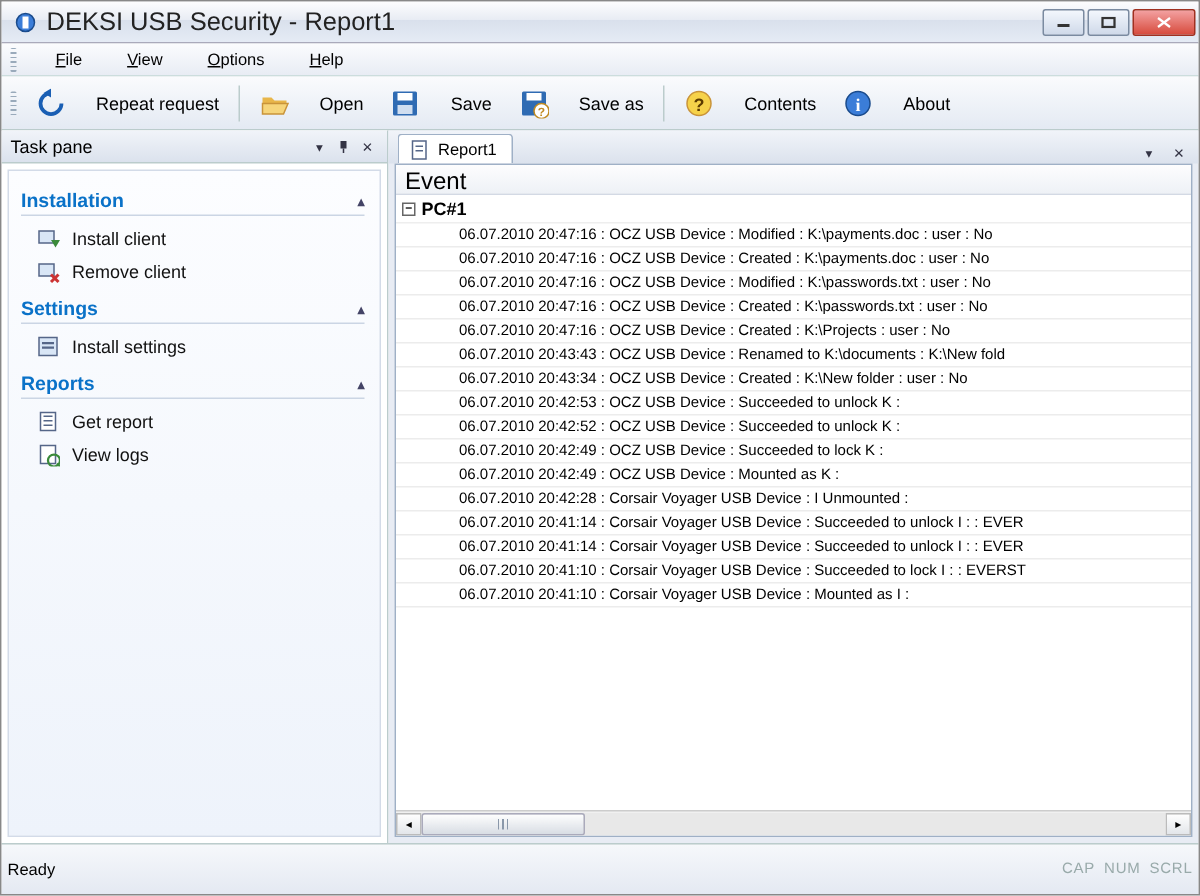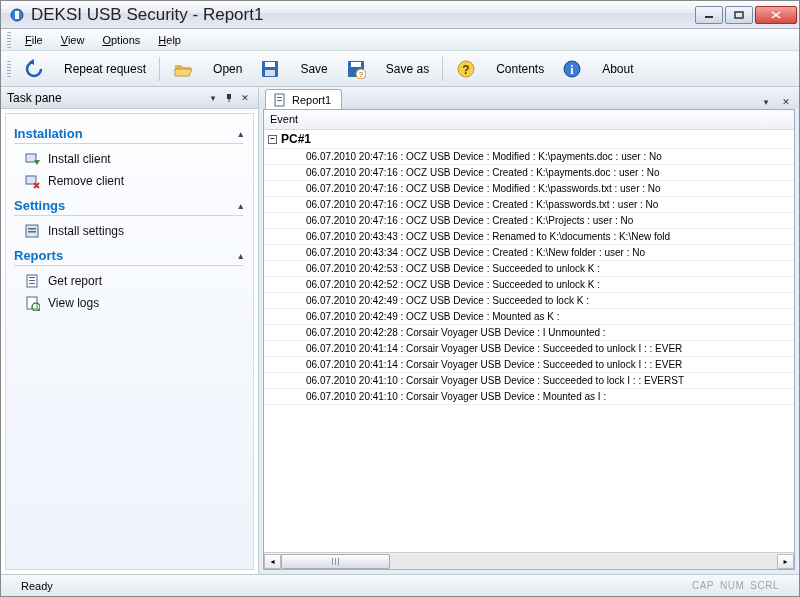--- a/index.html
+++ b/index.html
@@ -8,21 +8,21 @@
 
 
 .titlebar { height: 28px; background: linear-gradient(to bottom, #fdfdfe, #e8ecf4 45%, #d9e0ec 46%, #e5ebf5); display: flex; align-items: center; padding: 0 2px 0 8px; border-bottom: 1px solid #aab; }
 .titlebar .icon { width: 16px; height: 16px; margin-right: 6px; }
 .titlebar .title { flex: 1; color: #222; font-size: 17px; }
 .winbtns { display: flex; gap: 2px; }
 .winbtn { width: 28px; height: 18px; border: 1px solid #7a8aa0; border-radius: 2px; background: linear-gradient(to bottom,#f3f7fd,#cfd9e9); display:flex; align-items:center; justify-content:center; font-size:10px; color:#333; }
 .winbtn.close { background: linear-gradient(to bottom,#f3a1a1,#d74b3d); border-color:#a03020; color:#fff; width:42px; font-weight:bold; }
 
 
-.menubar { height: 22px; background: linear-gradient(to bottom,#fbfcfe,#e8ecf4); display:flex; align-items:center; padding:0 6px; gap:2px; border-bottom:1px solid #cdd; }
+.menubar { height: 22px; background: linear-gradient(to bottom,#fbfcfe,#e8ecf4); display:flex; align-items:center; padding:0 6px; gap:14px; border-bottom:1px solid #cdd; }
 .menubar .menuitem { padding: 2px 8px; cursor: default; }
 .menubar .menuitem u { text-decoration: underline; }
 .handle { width: 4px; height: 16px; margin-right: 4px; background: repeating-linear-gradient(to bottom,#9ab 0 1px,transparent 1px 3px); border-radius:1px; }
 
 
 .toolbar { height: 36px; background: linear-gradient(to bottom,#fafbfd,#e4eaf3); display:flex; align-items:center; padding:2px 6px; gap:0; border-bottom:1px solid #bcc; }
 .tbbtn { display:flex; align-items:center; gap:20px; padding:4px 8px; border:1px solid transparent; border-radius:3px; cursor:default; font-size:12px; }
 .tbicon { width:20px; height:20px; display:flex; align-items:center; justify-content:center; }
 .sep { width:1px; height:24px; background:#bcc; margin:0 4px; }
 
@@ -41,33 +41,33 @@
 .task-item { display:flex; align-items:center; gap:8px; padding:3px 4px 3px 10px; color:#111; cursor:default; font-size:12px; }
 .small-icon { width:16px; height:16px; display:flex; align-items:center; justify-content:center; }
 
 
 .reportpane { flex:1; display:flex; flex-direction:column; background:#e8ecf4; min-width:0; }
 .tabrow { height:22px; display:flex; align-items:flex-end; padding:0 6px; background:linear-gradient(to bottom,#f1f4f9,#dbe2ed); gap:4px; }
 .tab { height:20px; background:#fff; border:1px solid #9fb0c6; border-bottom:none; border-radius:3px 3px 0 0; display:flex; align-items:center; padding:0 10px 0 6px; gap:4px; font-size:11px; }
 .tabrow .spacer { flex:1; }
 .tabrow .hbtn { width:14px; height:14px; margin-left:2px; display:flex; align-items:center; justify-content:center; font-size:9px; color:#334; }
 .report-body { flex:1; background:#fff; border:1px solid #9fb0c6; margin:0 4px 4px 4px; display:flex; flex-direction:column; min-height:0; overflow:hidden; }
-.col-header { height:20px; background:linear-gradient(to bottom,#fdfdfe,#eef1f6); border-bottom:1px solid #d3d9e4; padding:3px 6px; font-size:11px; }
+.col-header { height:20px; background:linear-gradient(to bottom,#fdfdfe,#eef1f6); border-bottom:1px solid #d3d9e4; padding:3px 6px; font-size:16px; }
 .group-row { display:flex; align-items:center; gap:4px; padding:2px 4px; border-bottom:1px solid #eee; font-size:12px; font-weight:bold; }
 .group-row .box { width:9px; height:9px; border:1px solid #666; display:flex; align-items:center; justify-content:center; font-size:8px; line-height:1; }
 .event-list { flex:1; overflow:hidden; position:relative; }
 .event-row { padding:2px 4px 2px 42px; border-bottom:1px solid #ececec; white-space:nowrap; font-size:10px; overflow:hidden; }
 .hscroll { height:17px; border-top:1px solid #ccc; background:#f0f0f0; display:flex; align-items:center; }
 .hscroll .arrow { width:17px; height:15px; border:1px solid #bbb; background:linear-gradient(to bottom,#fefefe,#e3e6ea); display:flex; align-items:center; justify-content:center; font-size:8px; }
 .hscroll .track { flex:1; height:15px; background:#e8e8e8; position:relative; }
 .hscroll .thumb { position:absolute; left:0; top:0; height:100%; width:22%; background:linear-gradient(to bottom,#fefefe,#d8dde4); border:1px solid #aab; border-radius:2px; }
 .hscroll .thumb::after { content:""; position:absolute; left:50%; top:3px; width:8px; height:7px; background:repeating-linear-gradient(to right,#8a98aa 0 1px,transparent 1px 3px); transform:translateX(-50%);}
 
 
-.statusbar { height:22px; border-top:1px solid #bcc; background:linear-gradient(to bottom,#f6f8fb,#e4e9f2); display:flex; align-items:center; padding:0 20px; font-size:11px; }
+.statusbar { height:34px; border-top:1px solid #bcc; background:linear-gradient(to bottom,#f6f8fb,#e4e9f2); display:flex; align-items:center; padding:0 4px; font-size:11px; }
 .statusbar .spacer { flex:1; }
 .statusbar .ind { color:#9aa; margin-left:6px; font-size:10px; letter-spacing:0.5px;text-align:center; }
 
 
 svg { display:block; }
 </style>
 </head>
 <body>
 
 <div class="titlebar">

